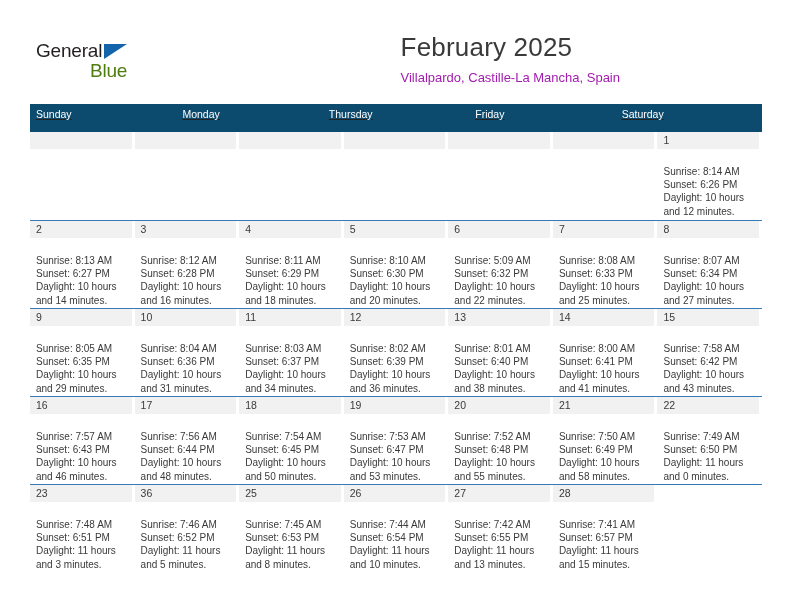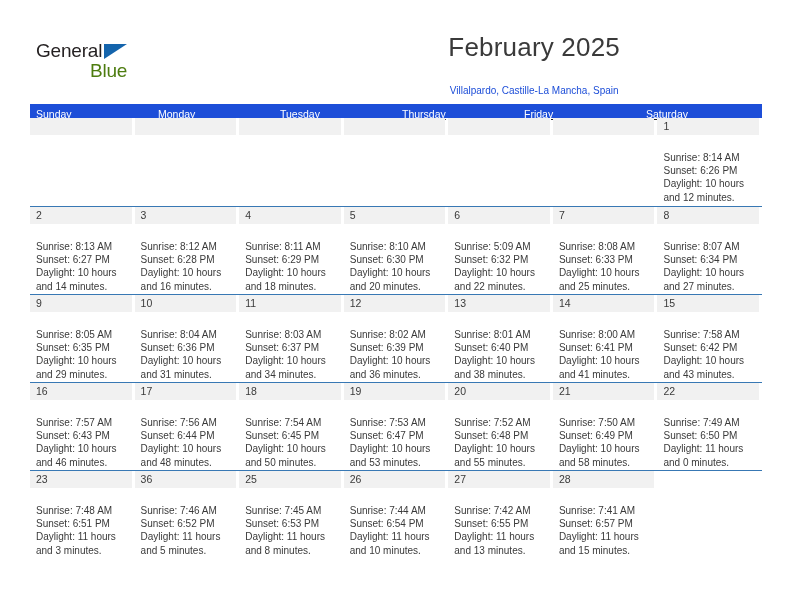--- a/index.html
+++ b/index.html
@@ -60,47 +60,47 @@
     top: 20px;
     font-size: 19px;
     letter-spacing: -0.2px;
     color: #4d7c0f;
     font-family: "Liberation Sans", sans-serif;
   }
   .title-block {
     position: absolute;
     right: 36px;
     top: 32px;
-    text-align: center;
+    text-align: left;
   }
   .cal-title {
     font-size: 26px;
     color: #3a3a3a;
     font-weight: normal;
     line-height: 30px;
     letter-spacing: 0.2px;
   }
   .cal-subtitle {
-    font-size: 10px;
-    color: #1d4ed8;
+    font-size: 13px;
+    color: #a21caf;
     line-height: 20px;
-    margin-top: 19px;
+    margin-top: 6px;
   }
 
   
   .calendar {
     position: absolute;
     left: 30px;
     top: 104px;
     width: 732px;
   }
   .weekdays {
     display: flex;
-    background: #1d4ed8;
-    height: 14px;
+    background: #0c4a6e;
+    height: 28px;
     text-decoration: underline;
   }
   .weekday {
     flex: 1 1 0;
     color: #ffffff;
     font-size: 10.5px;
     line-height: 21px;
     padding-left: 6px;
     box-sizing: border-box;
     white-space: nowrap;
@@ -164,21 +164,20 @@
       <div class="cal-subtitle">Villalpardo, Castille-La Mancha, Spain</div>
     </div>
 
   </div>
 
   <div class="calendar">
 
     <div class="weekdays">
       <div class="weekday">Sunday</div>
       <div class="weekday">Monday</div>
-      <div class="weekday">Tuesday</div>
       <div class="weekday">Thursday</div>
       <div class="weekday">Friday</div>
       <div class="weekday">Saturday</div>
     </div>
 
     <div id="weeks-container">
         <div class="week first">
           <div class="day blank">
             <div class="day-num"></div>
           </div>

